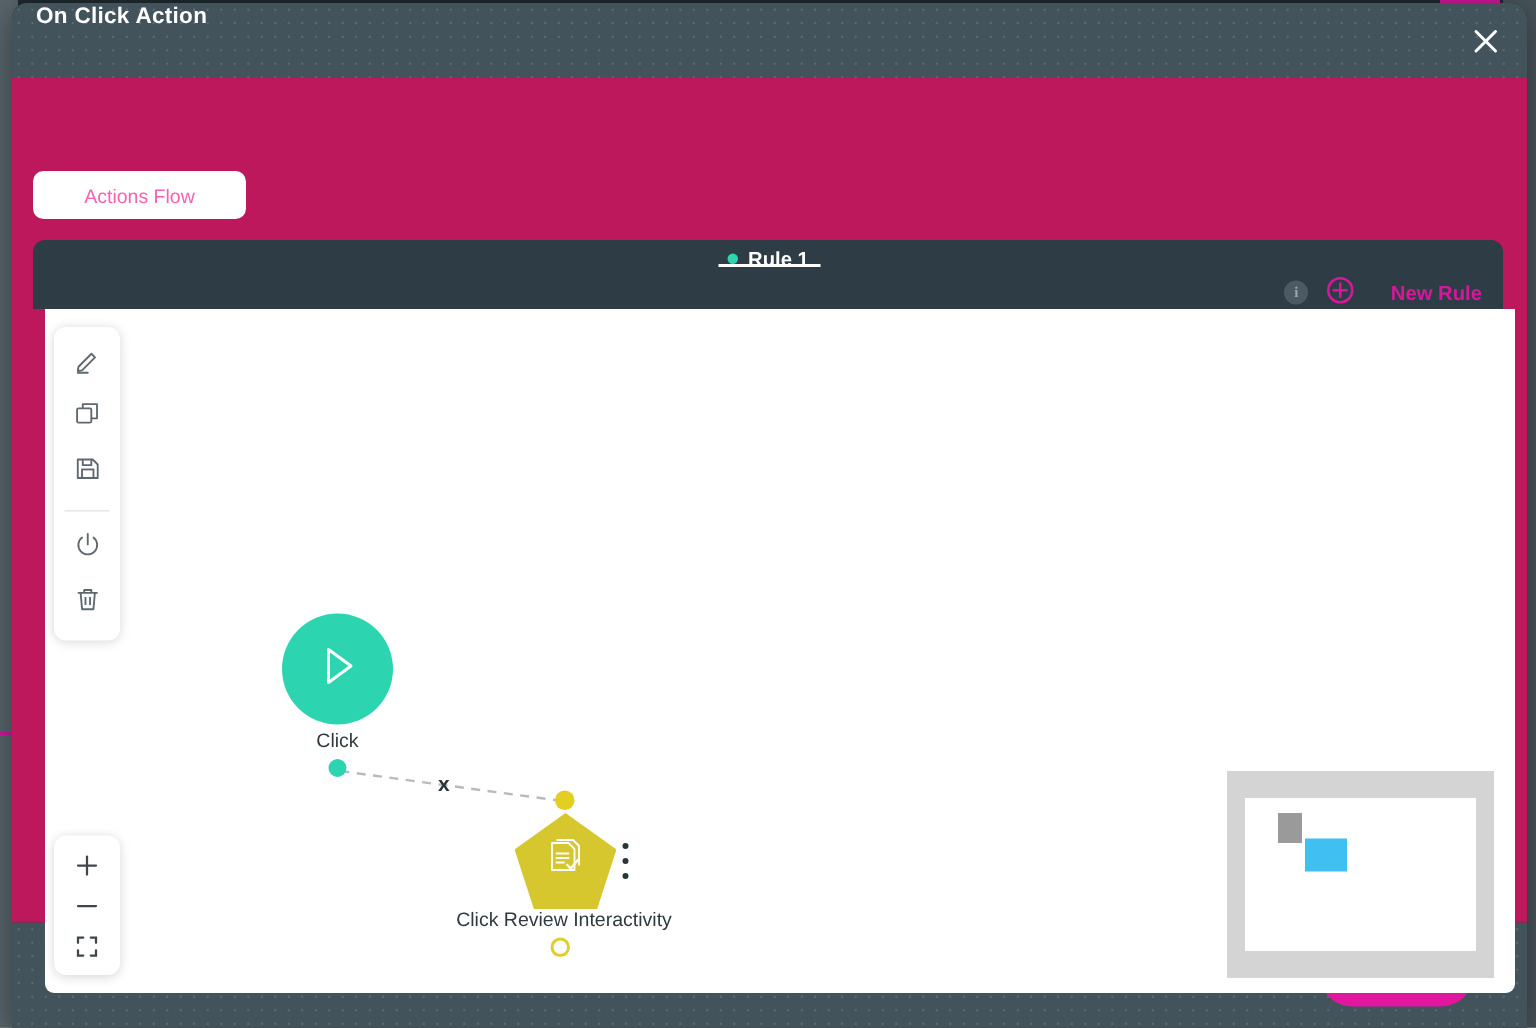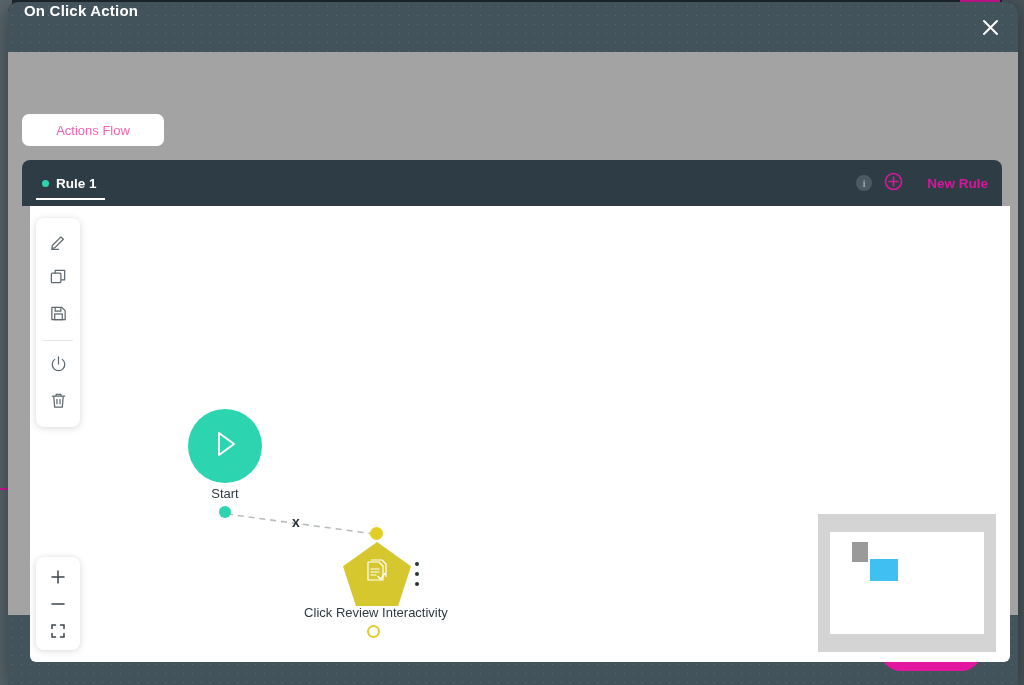--- a/index.html
+++ b/index.html
@@ -91,21 +91,21 @@
     transform: translateY(-50%);
     width: 28px; height: 28px;
     display: flex; align-items: center; justify-content: center;
     cursor: pointer;
   }
   #close-button svg { display: block; }
 
   
   #modal-body {
     flex: 1 1 auto;
-    background: #a3a3a3;
+    background: #be185d;
     padding: 0 9px;
     position: relative;
   }
 
   #actions-flow-button {
     position: absolute;
     left: 14px; top: 62px;
     width: 142px; height: 32px;
     background: #ffffff;
     border: none;
@@ -120,20 +120,21 @@
   #rule-tabbar {
     position: absolute;
     left: 14px; top: 108px;
     width: 980px;
     height: 46px;
     background: #2e3d45;
     border-radius: 8px 8px 0 0;
     display: flex;
     align-items: center;
     padding: 0 14px;
+    flex-direction: column;
   }
   .rule-tab {
     display: flex;
     align-items: center;
     gap: 7px;
     height: 100%;
     padding: 0 6px;
     position: relative;
     cursor: pointer;
   }
@@ -501,21 +502,21 @@
       </svg>
       <div id="connector-delete">x</div>
 
       <div id="start-node">
         <span>
           <svg width="36" height="36" viewBox="0 0 36 36" fill="none">
             <path d="M12 7 L27 18 L12 29 Z" stroke="#ffffff" stroke-width="2" stroke-linejoin="round"></path>
           </svg>
         </span>
       </div>
-      <div id="start-label">Start</div>
+      <div id="start-label">Click</div>
       <div id="start-out-port"></div>
 
       <div id="node-in-port"></div>
       <div id="pentagon-node">
         <span>
           <svg width="32" height="32" viewBox="0 0 32 32" fill="none" stroke="#ffffff" stroke-width="1.2">
             <path d="M7 6 H18 L22 10 V24 H7 Z" stroke-linejoin="round"></path>
             <path d="M10 4 H21 L25 8 V21" stroke-linejoin="round"></path>
             <path d="M10 13 H18 M10 16 H18 M10 19 H15" stroke-linecap="round"></path>
             <path d="M17 20.5 L19.5 23 L24 17.5" stroke-width="1.5" stroke-linecap="round" stroke-linejoin="round"></path>

